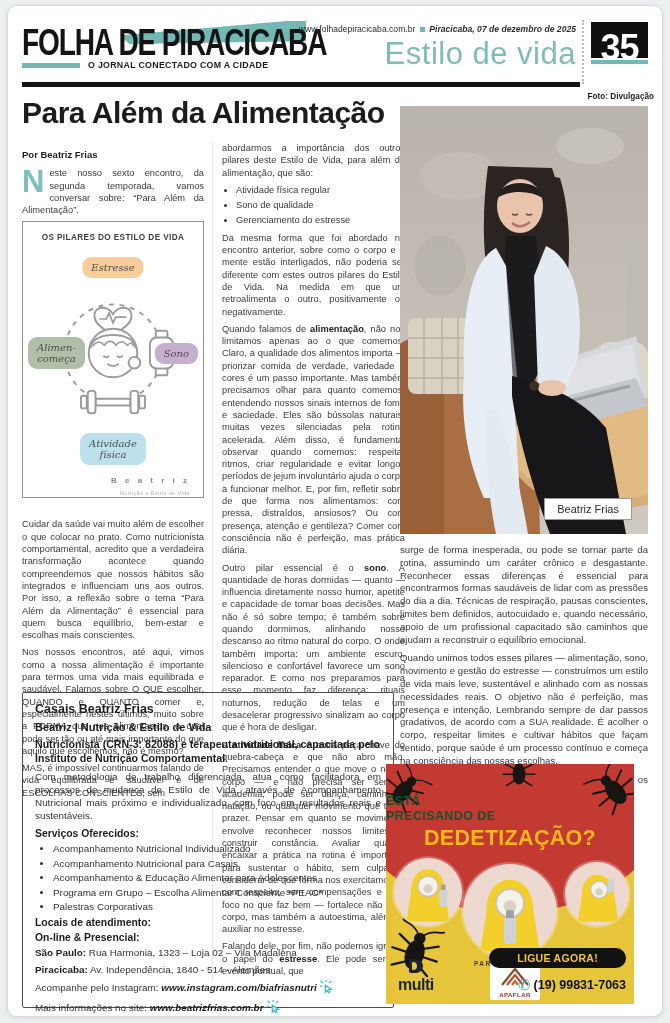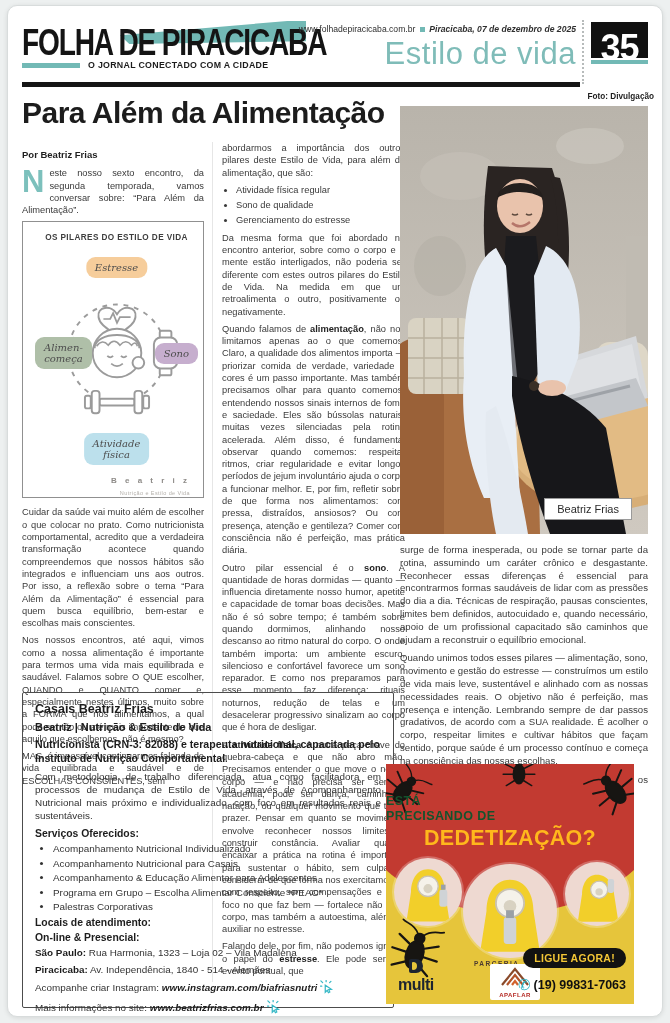--- a/index.html
+++ b/index.html
@@ -33,21 +33,21 @@
   .col b{color:#232323;}
   .col1{left:0;width:182px;}
   .col2{left:190px;width:193px;border-left:1px solid #e6e6e6;padding-left:9px;box-sizing:border-box;}
   .col3{left:378px;top:0;width:248px;}
   .byline{font-size:9.5px;font-weight:bold;color:#1f1f1f;margin:7px 0 6px 0;text-align:left;}
   .dropcap{float:left;font-size:31px;line-height:25px;font-weight:bold;color:#7cc0bc;margin:2px 5px 0 0;}
   .bullets{margin:0 0 5px 4px;padding:0 0 0 10px;list-style:disc;}
   .bullets li{margin-bottom:3px;}
 
   
-  .pillars-box{border:1px solid #909090;height:277px;box-sizing:border-box;padding:10px 5px 6px 12px;margin:2px 0 8px 0;background:#fff;}
+  .pillars-box{border:1px solid #909090;height:277px;box-sizing:border-box;padding:10px 5px 6px 5px;margin:2px 0 20px 0;background:#fff;}
   .pillars-title{text-align:center;font-size:8.2px;font-weight:bold;letter-spacing:.4px;color:#3e3e3e;}
   .pillars-canvas{position:relative;height:218px;margin-top:4px;}
   .pill{position:absolute;font-family:"DejaVu Serif",serif;font-style:italic;font-size:10px;line-height:11px;color:#4d4d4d;padding:5px 9px;border-radius:9px;text-align:center;white-space:pre-line;}
   .pill-top{top:8px;left:50%;transform:translateX(-50%);background:#f6cd9b;}
   .pill-left{left:0;top:88px;background:#afbfa8;}
   .pill-right{right:0;top:94px;background:#c6aece;}
   .pill-bottom{bottom:2px;left:50%;transform:translateX(-50%);background:#bce0ec;}
   .pillars-svg{position:absolute;left:50%;top:36px;transform:translateX(-50%);}
   .pillars-signature{text-align:right;padding-right:8px;margin-top:8px;}
   .sig-name{font-size:8px;font-weight:bold;letter-spacing:3px;color:#8e8b88;}
@@ -89,21 +89,21 @@
   .ad-circle.c-main{left:50%;transform:translateX(-50%);top:100px;width:94px;height:94px;}
   .ad-circle.c-left{left:8px;top:94px;width:68px;height:68px;}
   .ad-circle.c-right{right:5px;top:98px;width:64px;height:64px;}
   .ad-parceria{position:absolute;left:88px;top:196px;font-size:6.5px;font-weight:bold;letter-spacing:1.5px;color:#4c3a30;}
   .ad-multi{position:absolute;left:12px;bottom:10px;display:flex;align-items:center;gap:3px;flex-direction:column;}
   .multi-mark{width:14px;height:14px;background:#1d2430;border-radius:2px 7px 7px 2px;position:relative;}
   .multi-mark:after{content:"";position:absolute;left:3px;top:3px;width:5px;height:8px;background:#e6c53b;border-radius:1px 4px 4px 1px;}
   .multi-text{font-size:16px;font-weight:bold;color:#1d2430;letter-spacing:-.5px;}
   .ad-apaflar{position:absolute;left:104px;bottom:4px;width:46px;background:#fff;border-radius:2px;padding:3px 2px 2px 2px;text-align:center;}
   .apaflar-text{font-size:6px;font-weight:bold;color:#b32721;letter-spacing:.5px;margin-top:1px;}
-  .ad-cta{position:absolute;right:8px;bottom:36px;background:#121212;color:#f3c636;font-weight:bold;font-size:10.5px;letter-spacing:.3px;padding:4px 11px;border-radius:12px;}
+  .ad-cta{position:absolute;right:8px;bottom:36px;background:#121212;color:#f3c636;font-weight:bold;font-size:10.5px;letter-spacing:.3px;padding:4px 28px;border-radius:12px;}
   .ad-phone{position:absolute;right:8px;bottom:12px;font-weight:bold;font-size:12.5px;color:#101010;display:flex;align-items:center;gap:3px;}
   .phone-icon{color:#2fb3c4;font-size:15px;font-weight:normal;line-height:12px;}
 </style>
 </head>
 <body>
 
 <div class="page">
 
   <div class="masthead">
     <div class="logo">
@@ -274,21 +274,21 @@
       <li>Acompanhamento Nutricional para Casais</li>
       <li>Acompanhamento &amp; Educação Alimentar para Adolescentes</li>
       <li>Programa em Grupo – Escolha Alimentar Consciente *PEAC*</li>
       <li>Palestras Corporativas</li>
     </ul>
     <div class="ab-label">Locais de atendimento:</div>
     <div class="ab-label">On-line &amp; Presencial:</div>
     <div class="ab-line"><b>São Paulo:</b><span> Rua Harmonia, 1323 – Loja 02 – Vila Madalena</span></div>
     <div class="ab-line"><b>Piracicaba:</b><span> Av. Independência, 1840 - 514 - Alemães</span></div>
     <div class="ab-line">
-      <span>Acompanhe criar Instagram: </span><span class="ab-link">www.instagram.com/biafriasnutri</span><svg class="click-icon" width="14" height="14" viewBox="0 0 16 16">
+      <span>Acompanhe pelo Instagram: </span><span class="ab-link">www.instagram.com/biafriasnutri</span><svg class="click-icon" width="14" height="14" viewBox="0 0 16 16">
           <g fill="none" stroke="#35b8c6" stroke-width="1.4" stroke-linecap="round">
             <path d="M6 6 L6 14 L8.3 11.8 L9.6 14.6 L11.2 13.8 L10 11 L13 10.6 Z" fill="#ffffff"></path>
             <path d="M3 3 L1 1 M7 2 L7 0.5 M2 7 L0.5 7 M11 3 L12.5 1.5"></path>
           </g>
         </svg>
     </div>
     <div class="ab-line">
       <span>Mais informações no site: </span><span class="ab-link">www.beatrizfrias.com.br</span><svg class="click-icon" width="14" height="14" viewBox="0 0 16 16">
           <g fill="none" stroke="#35b8c6" stroke-width="1.4" stroke-linecap="round">
             <path d="M6 6 L6 14 L8.3 11.8 L9.6 14.6 L11.2 13.8 L10 11 L13 10.6 Z" fill="#ffffff"></path>

